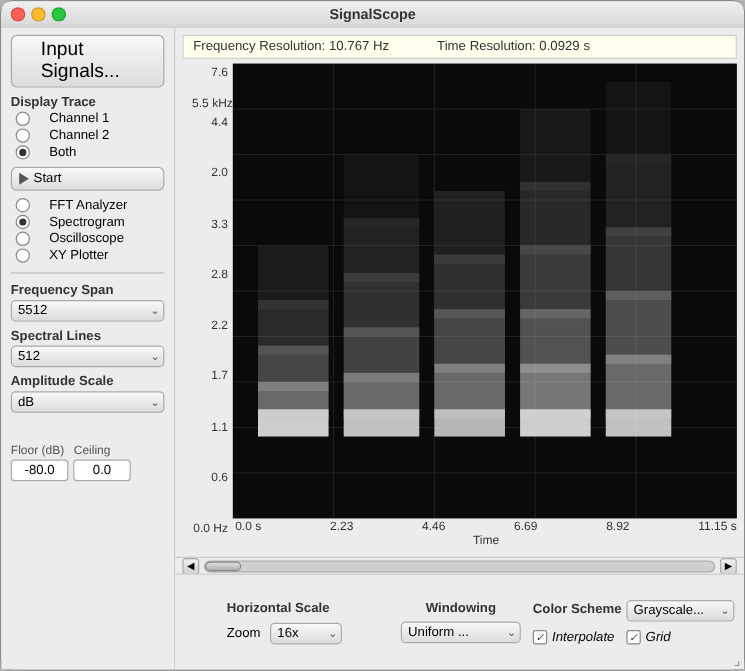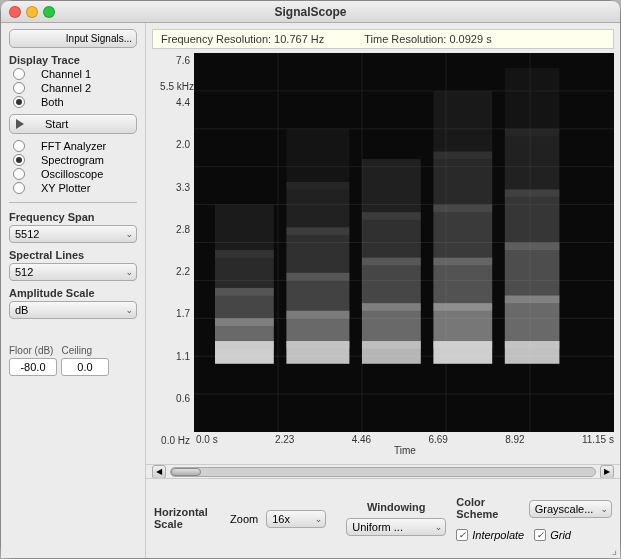--- a/index.html
+++ b/index.html
@@ -63,24 +63,24 @@
       border-right: 1px solid #ccc;
       padding: 6px 8px;
       display: flex;
       flex-direction: column;
       gap: 6px;
     }
     .btn {
       background: linear-gradient(to bottom, #f8f8f8, #dcdcdc);
       border: 1px solid #aaa;
       border-radius: 5px;
-      padding: 3px 4px;
-      font-size: 10px;
+      padding: 3px 24px;
+      font-size: 16px;
       cursor: pointer;
-      text-align: right;
+      text-align: left;
     }
     .section-label {
       font-size: 11px;
       font-weight: 600;
       color: #333;
       margin-bottom: 2px;
     }
     .radio-group {
       display: flex;
       flex-direction: column;
@@ -108,21 +108,21 @@
     .radio-circle.selected::after {
       content: '';
       width: 6px;
       height: 6px;
       border-radius: 50%;
       background: #333;
     }
     .start-btn {
       display: flex;
       align-items: center;
-      gap: 21px;
+      gap: 4px;
       background: linear-gradient(to bottom, #f8f8f8, #dcdcdc);
       border: 1px solid #aaa;
       border-radius: 5px;
       padding: 3px 6px;
       cursor: pointer;
       font-size: 11px;
     }
     .play-icon {
       width: 0;
       height: 0;
@@ -519,21 +519,21 @@
       <div class="scrollbar-area">
         <div class="scroll-btn">◀</div>
         <div class="scrollbar-track">
           <div class="scrollbar-thumb"></div>
         </div>
         <div class="scroll-btn">▶</div>
       </div>
 
       <div class="bottom-controls">
 
-        <div style="display:flex; flex-direction:row; gap:4px; min-width:80px;">
+        <div style="display:flex; flex-direction:column; gap:4px; min-width:80px;margin-left:35px;">
           <div class="section-label">Horizontal Scale</div>
           <div class="zoom-section">
             <span style="margin-right:4px;">Zoom</span>
             <div class="select-wrapper" style="width:60px;">
               <select>
                 <option>16x</option>
               </select>
               <span class="select-arrow">⌄</span>
             </div>
           </div>

